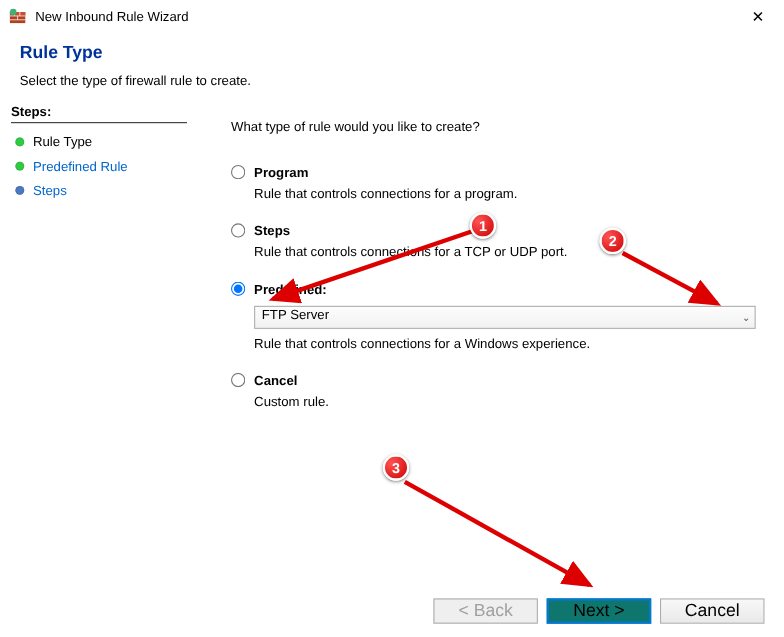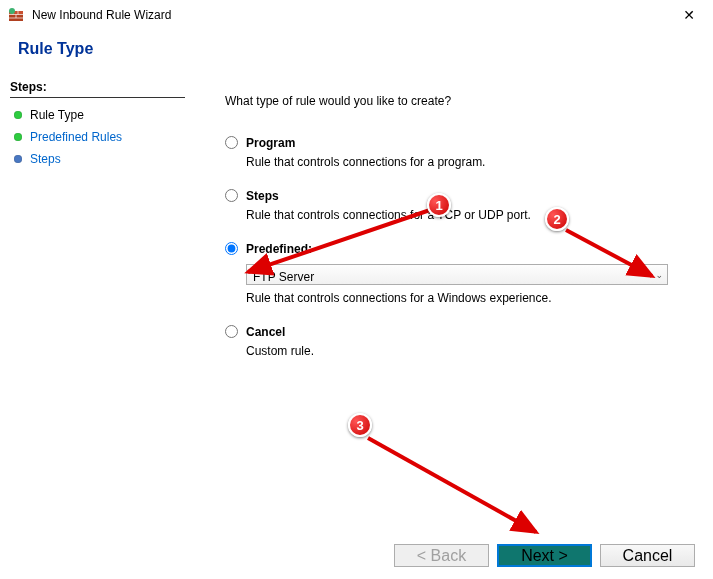--- a/index.html
+++ b/index.html
@@ -23,21 +23,21 @@
     .step.current .bullet { background: #2ecc40; }
     .step.active .bullet { background: #2ecc40; }
     .step.pending .bullet { background: #4a78c2; }
     .content { flex: 1; padding: 14px 26px 0 30px; position: relative; }
     .question { font-size: 12px; margin-bottom: 28px; }
     .option { margin-bottom: 20px; }
     .opt-row { display: flex; gap: 8px; }
     .radio { width: 13px; height: 13px; flex: 0 0 auto; }
     .opt-label { font-weight: 700; font-size: 12px; }
     .opt-desc { margin-left: 21px; margin-top: 5px; font-size: 12px; }
-    .dropdown { margin: 8px 0 6px 21px; width: 422px; height: 21px; background: linear-gradient(#fdfdfd, #f1f1f1); border: 1px solid #adadad; display: flex; align-items: flex-end; padding: 0 4px 0 6px; font-size: 12px; position: relative; }
+    .dropdown { margin: 8px 0 6px 21px; width: 456px; height: 21px; background: linear-gradient(#fdfdfd, #f1f1f1); border: 1px solid #adadad; display: flex; align-items: flex-start; padding: 0 4px 0 6px; font-size: 12px; position: relative; }
     .dropdown .dd-arrow { position: absolute; right: 4px; top: 50%; transform: translateY(-50%); font-size: 9px; color: #555; }
     .footer { position: absolute; bottom: 12px; right: 18px; display: flex; gap: 8px; }
     .btn { width: 95px; height: 23px; border: 1px solid #adadad; background: linear-gradient(#f8f8f8, #e9e9e9); font-size: 16px; font-family: inherit; cursor: default; }
     .btn:disabled { color: #a0a0a0; background: #efefef; }
     .btn.primary { border: 2px solid #0078d7; background: #0f766e; }
     .callout { position: absolute; width: 24px; height: 24px; border-radius: 50%; background: radial-gradient(circle at 30% 30%, #ff5555, #cc0000); border: 2px solid #fff; box-shadow: 0 1px 3px rgba(0,0,0,.5); color: #fff; font-weight: 700; font-size: 13px; display: flex; align-items: center; justify-content: center; z-index: 20; }
     svg.arrow { position: absolute; z-index: 15; pointer-events: none; }
   </style>
 </head>
 <body>
@@ -54,32 +54,33 @@
       <line x1="8" y1="7.5" x2="8" y2="11" stroke="#fff" stroke-width="0.7"></line>
       <circle cx="4" cy="4" r="3" fill="#3cb371"></circle>
     </svg>
   </span>
   <span class="title">New Inbound Rule Wizard</span>
   <span class="close">✕</span>
 </div>
 
 <div class="header">
   <h1>Rule Type</h1>
+  <p>Select the type of firewall rule to create.</p>
 </div>
 
 <div class="main">
   <div class="sidebar">
     <div class="sidebar-hd">Steps:</div>
     <div class="step current">
       <span class="bullet"></span>
       <a>Rule Type</a>
     </div>
     <div class="step active">
       <span class="bullet"></span>
-      <a>Predefined Rules</a>
+      <a>Predefined Rule</a>
     </div>
     <div class="step pending">
       <span class="bullet"></span>
       <a>Steps</a>
     </div>
   </div>
 
   <div class="content">
     <div class="question">What type of rule would you like to create?</div>
 

